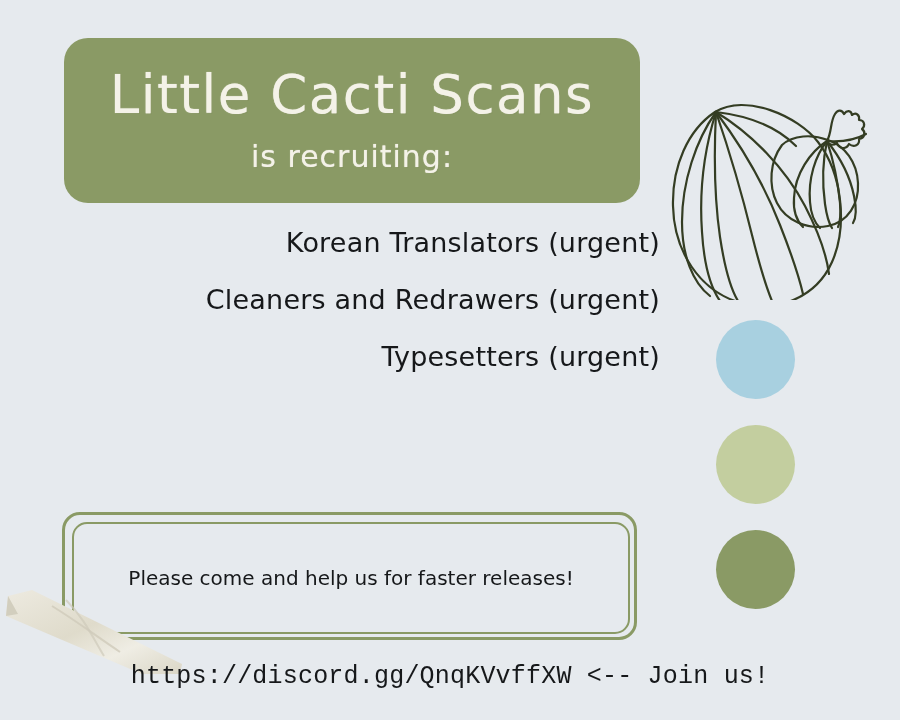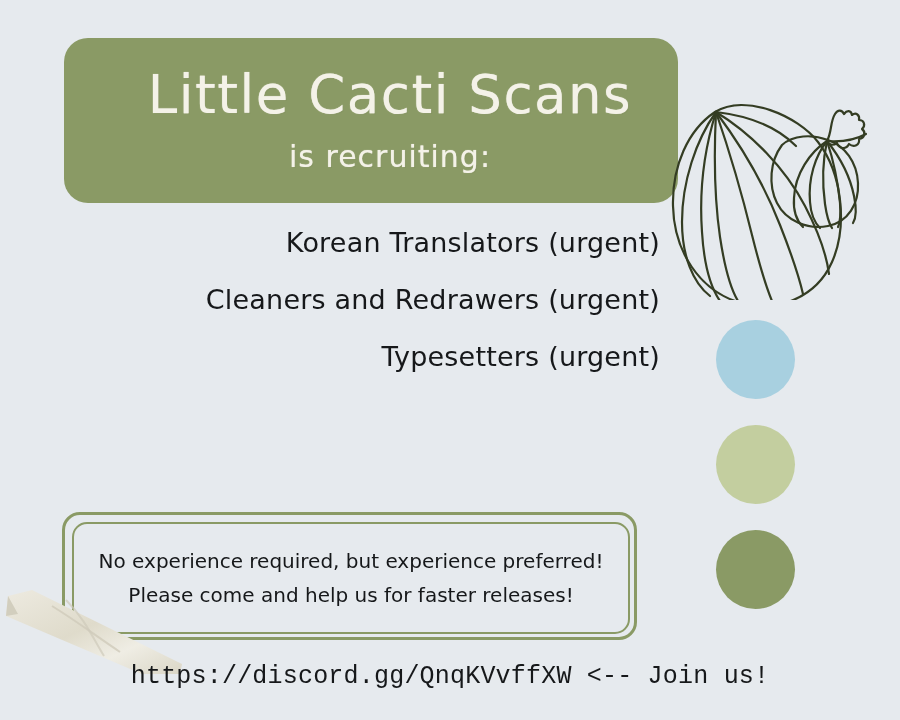--- a/index.html
+++ b/index.html
@@ -26,21 +26,20 @@
     left: 64px;
     top: 38px;
     width: 576px;
     height: 165px;
     background: #8A9A65;
     border-radius: 24px;
     display: flex;
     flex-direction: column;
     align-items: center;
     justify-content: center;
-    padding-left: 38px;
   }
   .banner-title {
     color: #F4F2E8;
     font-family: "DejaVu Sans", sans-serif;
     font-size: 53px;
     font-weight: 400;
     letter-spacing: 1.5px;
     line-height: 1.0;
     text-shadow: 0 0 1px rgba(244,242,232,0.8), 1px 1px 0 rgba(120,134,86,0.35);
     white-space: nowrap;
@@ -202,21 +201,20 @@
     <div class="role-line">Cleaners and Redrawers (urgent)</div>
     <div class="role-line">Typesetters (urgent)</div>
   </div>
 
   <div class="dot" id="dot-blue" style="background:#A8D0E0"></div>
   <div class="dot" id="dot-sage" style="background:#C3CE9F"></div>
   <div class="dot" id="dot-olive" style="background:#8A9A65"></div>
 
   <div class="note-outer"></div>
   <div class="note-inner">
-    <div class="note-line">No experience required, but experience preferred!</div>
     <div class="note-line">Please come and help us for faster releases!</div>
   </div>
 
   <div class="tape">
     <svg viewBox="0 0 190 115" width="190" height="115">
       <defs>
         <linearGradient id="tapeGrad" x1="0" y1="0" x2="1" y2="1">
           <stop offset="0%" stop-color="#EDEAE0"></stop>
           <stop offset="45%" stop-color="#DFDBCB"></stop>
           <stop offset="70%" stop-color="#EFEDE4"></stop>

